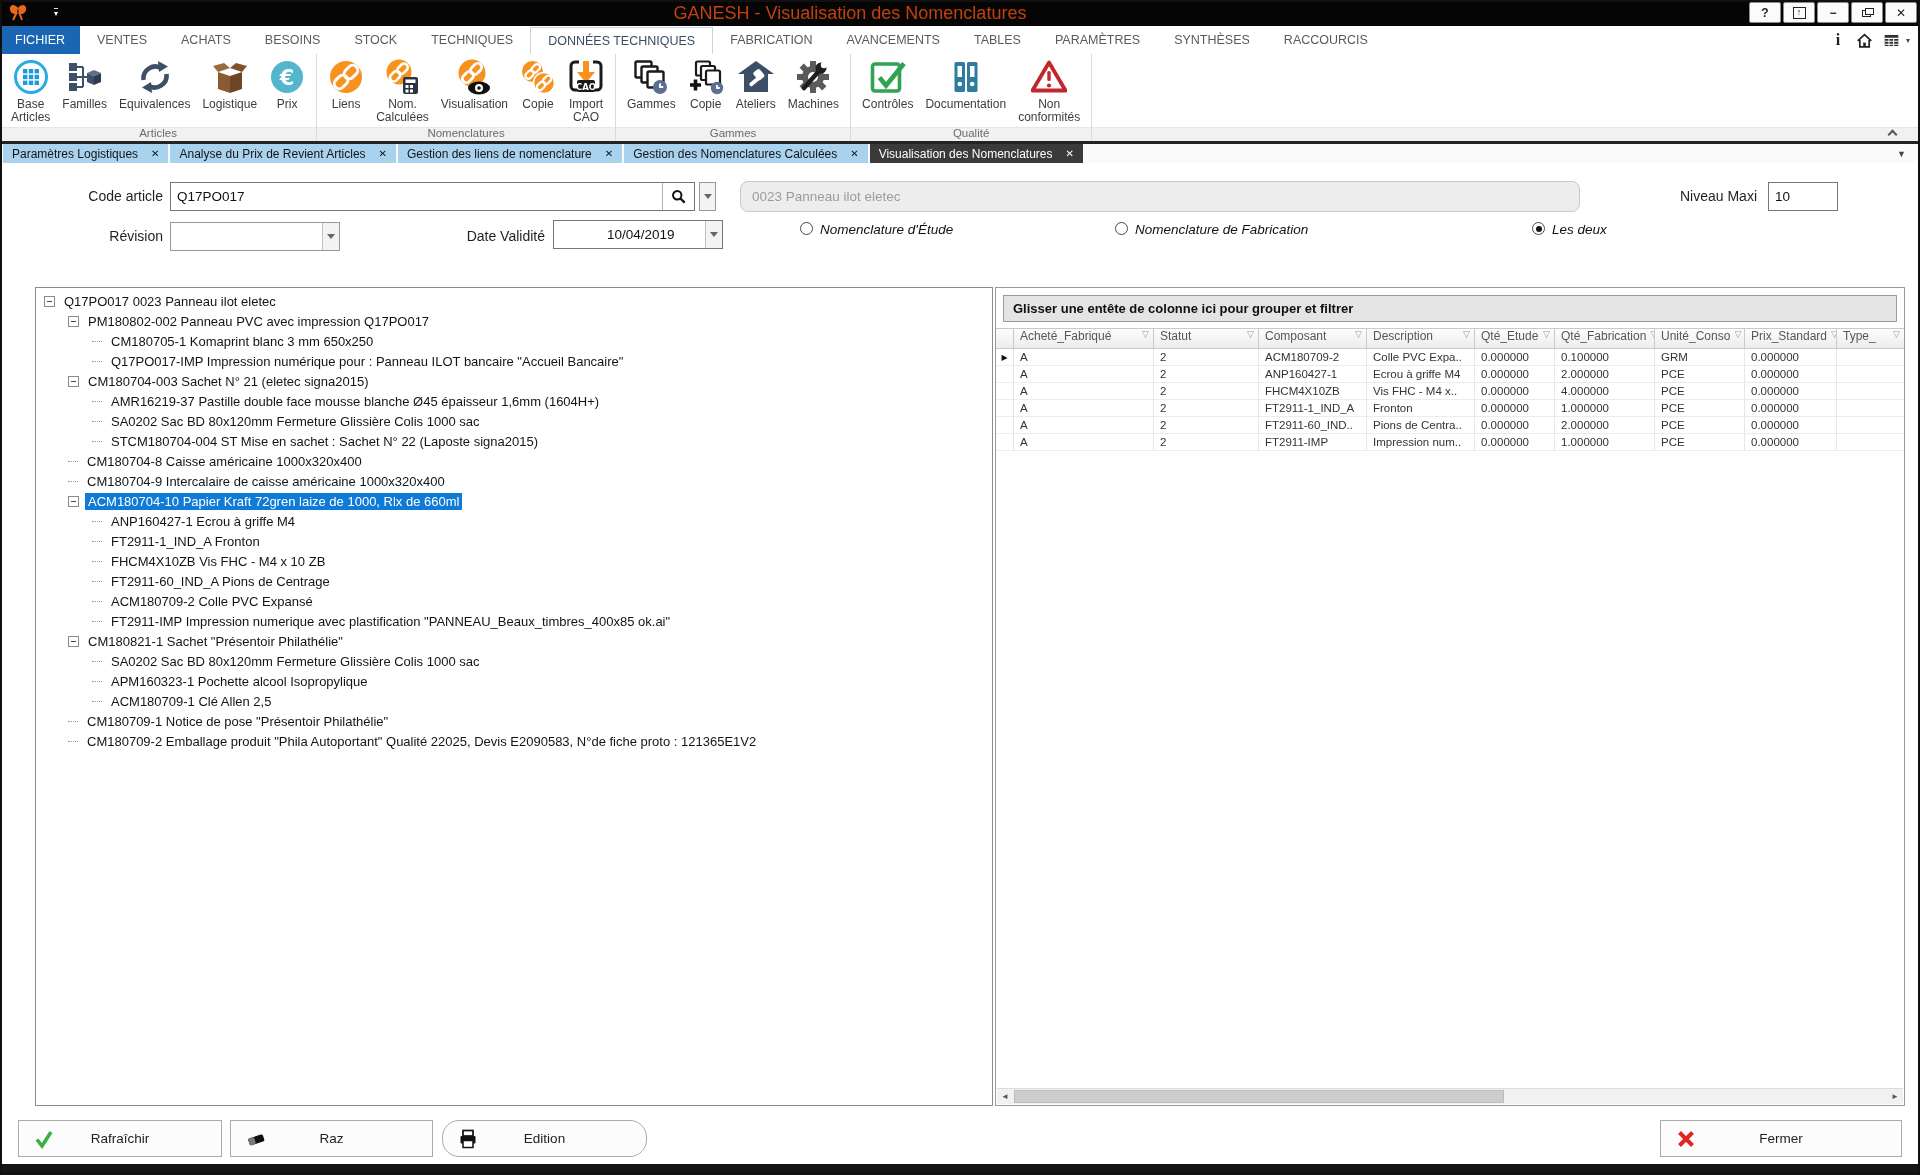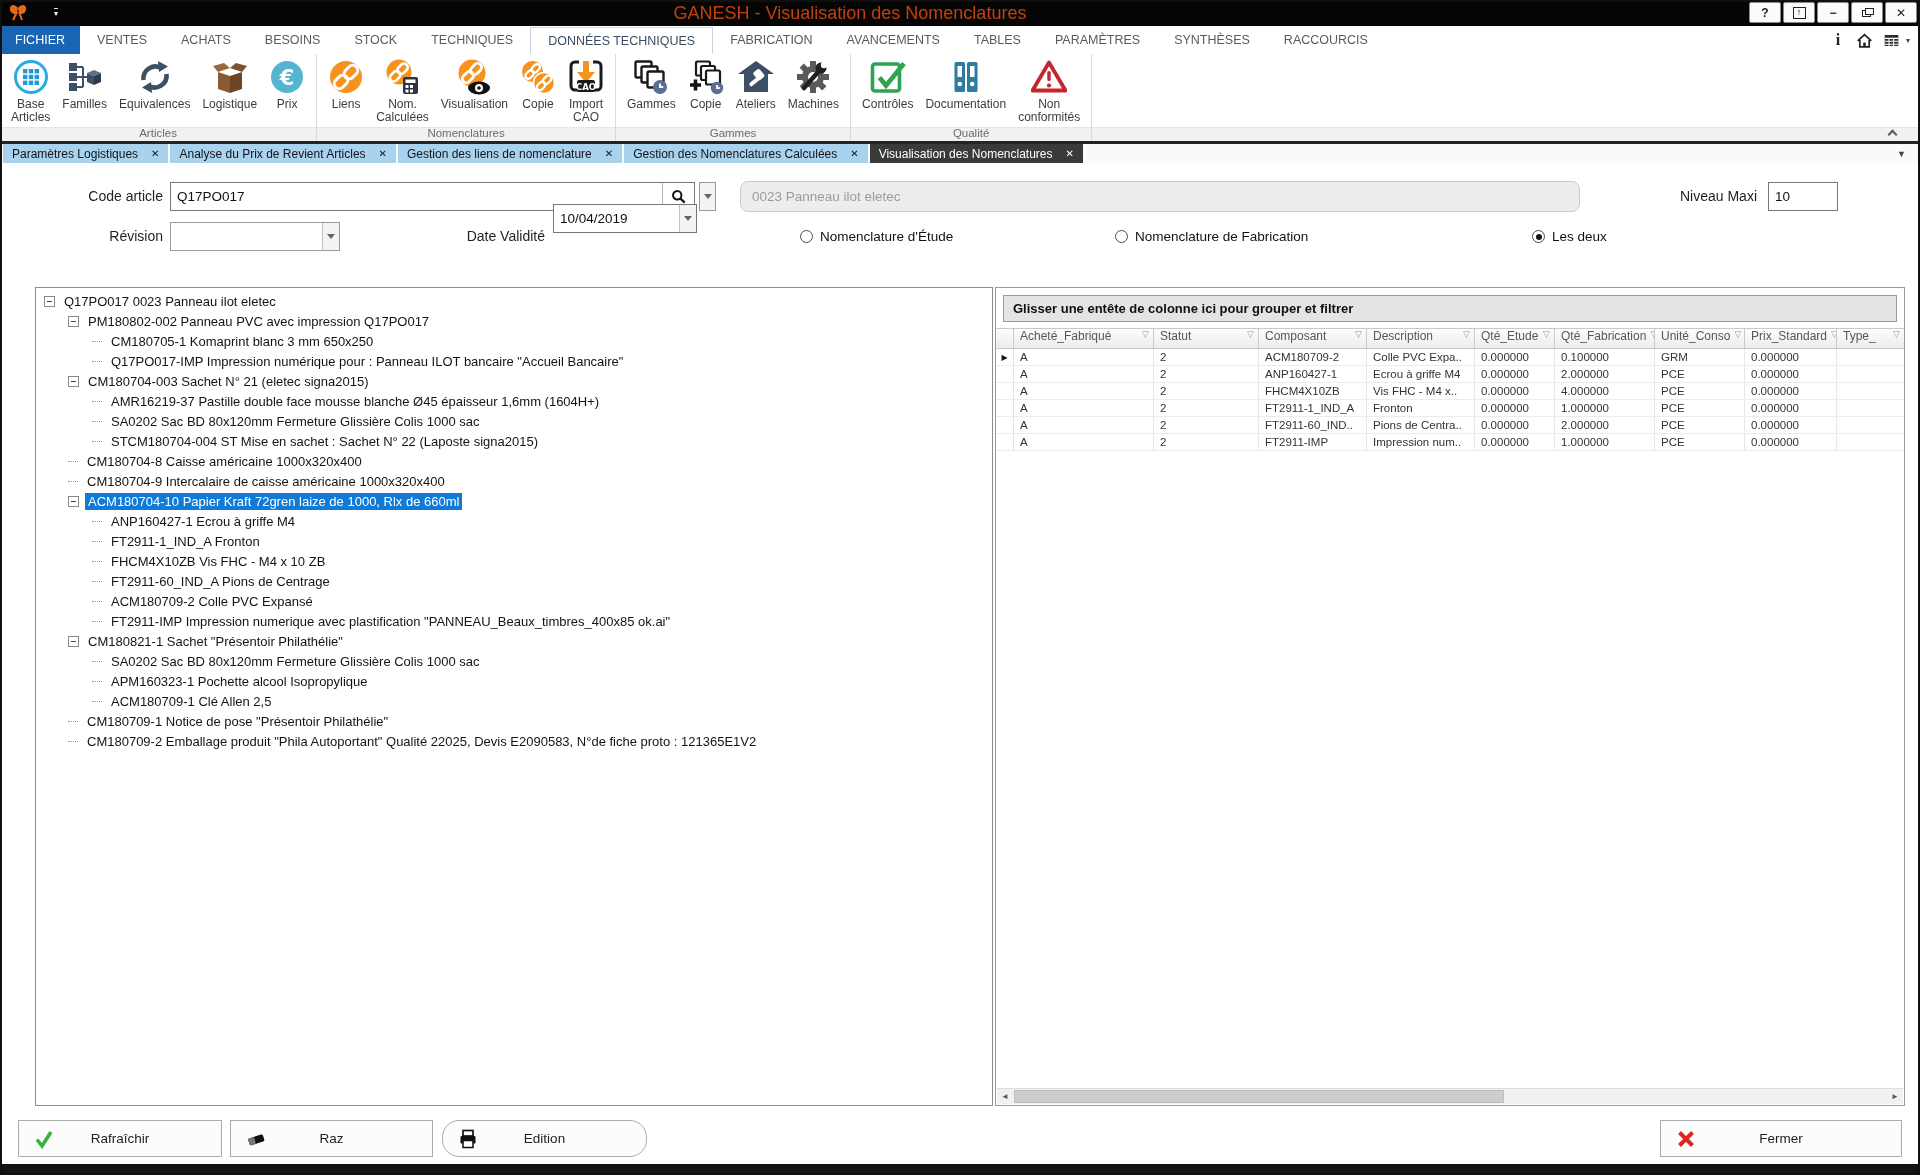--- a/index.html
+++ b/index.html
@@ -62,21 +62,21 @@
   .codegroup { left:170px; top:19px; width:525px; display:flex; }
   .codegroup input { width:492px; }
   .searchbtn { width:32px; height:27px; background:#fff; border-left:1px solid #b5b5b5; display:flex; align-items:center; justify-content:center; }
   .searchbtn svg { width:15px; height:15px; }
   .caretbtn { position:absolute; left:699px; top:19px; width:17px; height:29px; border:1px solid #9a9a9a; background:#f3f3f3; display:flex; align-items:center; justify-content:center; }
   .carettri { width:0; height:0; border-left:4px solid transparent; border-right:4px solid transparent; border-top:5px solid #666; }
   .disabledbox { position:absolute; left:740px; top:18px; width:840px; height:31px; background:#ededed; border:1px solid #c9c9c9; border-radius:8px; color:#9b9b9b; font-size:13.5px; line-height:29px; padding-left:11px; }
   .combo { display:flex; }
   .combo .cval { flex:1; padding:0 6px; line-height:27px; white-space:nowrap; overflow:hidden; }
   .combo .cbtn { width:17px; border-left:1px solid #c0c0c0; background:#f3f3f3; display:flex; align-items:center; justify-content:center; }
-  .radio { position:absolute; top:59px; height:29px; display:flex; align-items:center; gap:7px; font-size:13.5px; color:#111; }
+  .radio { position:absolute; top:59px; height:29px; display:flex; gap:7px; font-size:13.5px; color:#111;font-style:italic; }
   .rcirc { width:13px; height:13px; border:1px solid #4a4a4a; border-radius:50%; background:#fff; position:relative; }
   .rcirc.on::after { content:""; position:absolute; left:2.5px; top:2.5px; width:6px; height:6px; border-radius:50%; background:#151515; }
 
   
   .treepanel { position:absolute; left:35px; top:287px; width:958px; height:819px; border:1px solid #8c8c8c; background:#fff; overflow:hidden; padding-top:3px; }
   .titem { height:20px; display:flex; align-items:center; font-size:13px; color:#141414; white-space:nowrap; }
   .texp { width:11px; height:11px; border:1px solid #8a8a8a; background:#fff; margin-right:6px; position:relative; flex:none; }
   .texp::after { content:""; position:absolute; left:2px; top:4px; width:5px; height:1.5px; background:#444; }
   .tstub { width:10px; height:1px; border-top:1px dotted #9a9a9a; margin-right:6px; flex:none; }
   .ttext { padding:1px 3px; }
@@ -456,21 +456,21 @@
   </div>
 
   <div class="flabel" style="left:40px; top:59px; width:123px;">Révision</div>
   <div class="tbox combo" style="left:170px; top:59px; width:170px; border-color:#9a9a9a;">
     <div class="cval"></div>
     <div class="cbtn">
         <span class="carettri"></span>
       </div>
   </div>
   <div class="flabel" style="left:440px; top:59px; width:105px;">Date Validité</div>
-  <div class="tbox combo" style="left:553px; top:41px; width:144px;">
+  <div class="tbox combo" style="left:553px; top:57px; width:170px;padding-left:47px;">
     <div class="cval">10/04/2019</div>
     <div class="cbtn">
         <span class="carettri"></span>
       </div>
   </div>
   <div id="radios">
       <div class="radio" style="left: 800px;">
         <span class="rcirc"></span>
         <span>Nomenclature d'Étude</span>
       </div>

